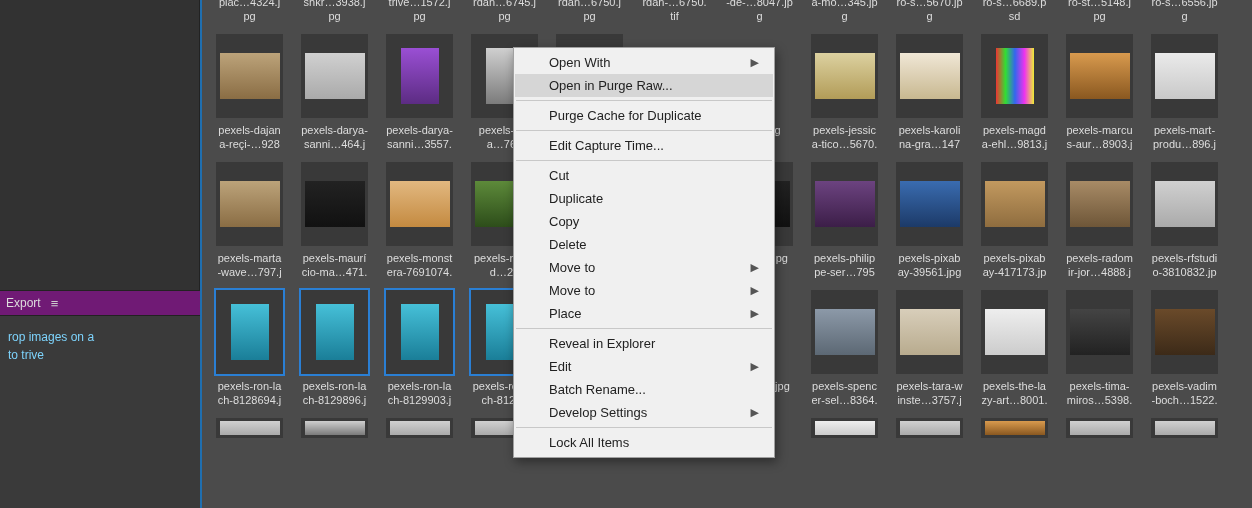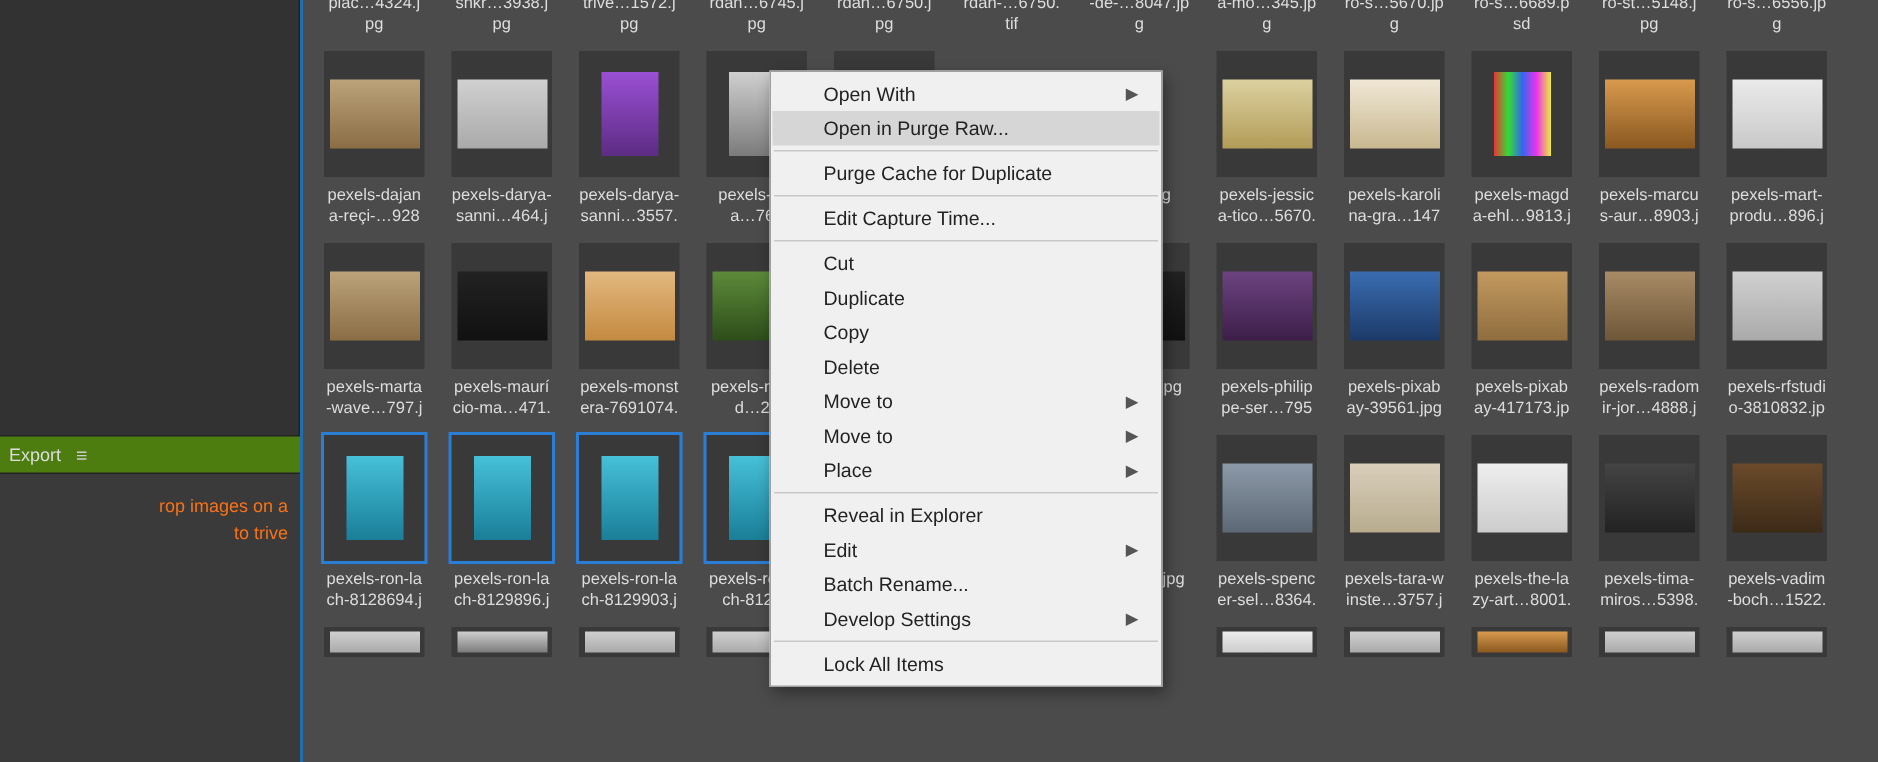--- a/index.html
+++ b/index.html
@@ -21,42 +21,41 @@
     height: 508px;
     background: #3a3a3a;
   }
   .left-panel .top-gap {
     height: 290px;
     background: #323232;
     border-right: 1px solid #222;
   }
   .export-header {
     height: 26px;
-    background: #4d7c0f;
+    background: #701a75;
     border-top: 1px solid #222;
     border-bottom: 1px solid #222;
     display: flex;
     align-items: center;
     padding: 0 6px;
     font-size: 12px;
     color: #ddd;
   }
   .export-header .menu-icon {
     margin-left: 10px;
     font-size: 13px;
     color: #ccc;
   }
   .export-body {
     padding: 12px 8px;
-    color: #f97316;
+    color: #7dd3fc;
     font-size: 12px;
     line-height: 1.5;
     height: 190px;
     background: #3a3a3a;
-    text-align: right;
   }
 
   .content {
     position: absolute;
     left: 200px;
     top: 0;
     right: 0;
     bottom: 0;
     background: #4b4b4b;
     overflow: hidden;

